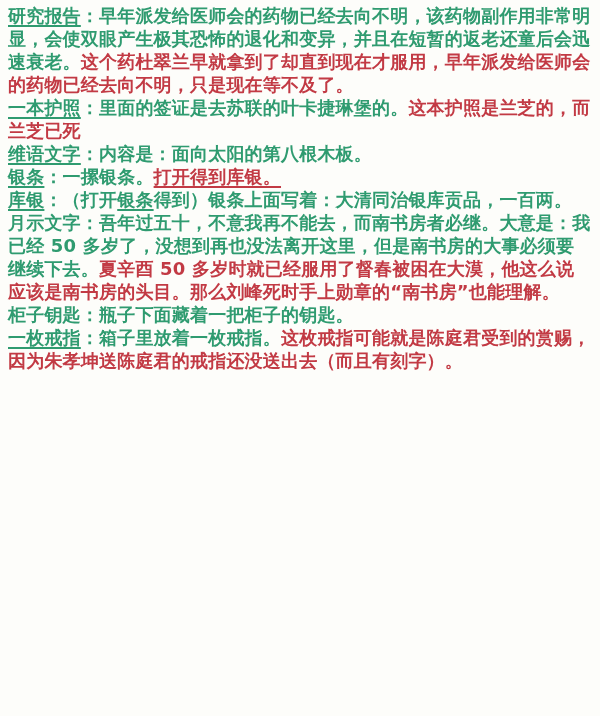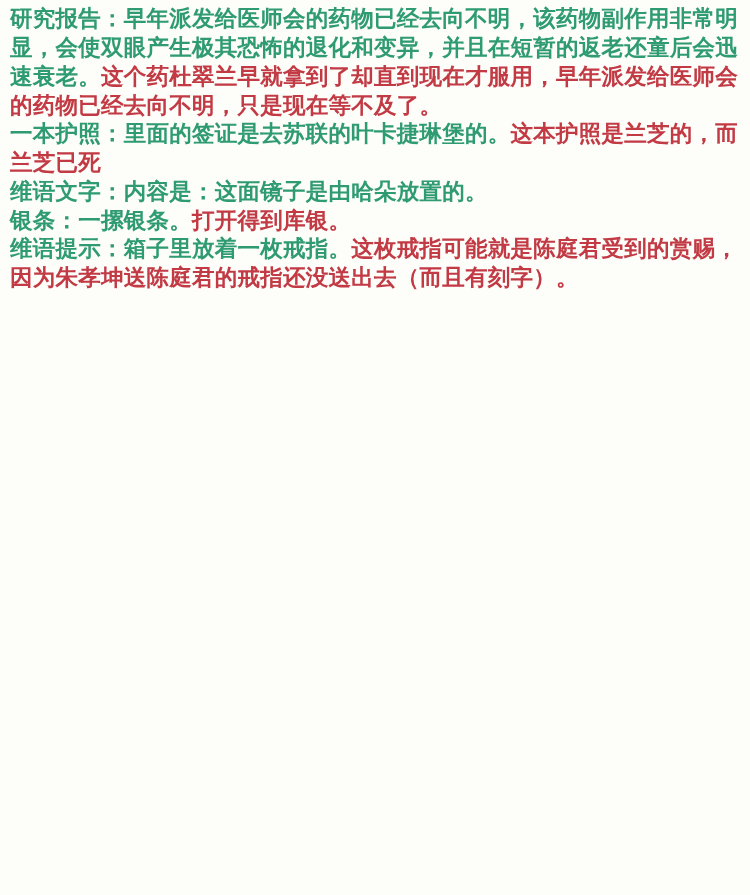--- a/index.html
+++ b/index.html
@@ -22,28 +22,32 @@
     overflow-wrap: anywhere;
   }
   .section {
     margin: 0;
     padding: 0;
   }
   .seg { white-space: pre-wrap; }
   .g { color: var(--green, #2f9b70); }
   .r { color: var(--red, #c23a44); }
   .u {
+    text-decoration: underline;
     text-decoration-thickness: 2px;
     text-underline-offset: 3px;
   }
 </style>
 </head>
 <body style="background: rgb(253, 253, 250);">
 
 <div class="page">
   <div id="sections">
       <p class="section"><span class="seg g u">研究报告</span><span class="seg g">：</span><span class="seg g">早年派发给医师会的药物已经去向不明，该药物副作用非常明显，会使双眼产生极其恐怖的退化和变异，并且在短暂的返老还童后会迅速衰老。</span><span class="seg r">这个药杜翠兰早就拿到了却直到现在才服用，早年派发给医师会的药物已经去向不明，只是现在等不及了。</span></p>
       <p class="section"><span class="seg g u">一本护照</span><span class="seg g">：</span><span class="seg g">里面的签证是去苏联的叶卡捷琳堡的。</span><span class="seg r">这本护照是兰芝的，而兰芝已死</span></p>
-      <p class="section"><span class="seg g u">维语文字</span><span class="seg g">：</span><span class="seg g">内容是：这面镜子是由哈朵放置的。</span></p>
+      <p class="section"><span class="seg g u">维语文字</span><span class="seg g">：</span><span class="seg g">内容是：面向太阳的第八根木板。</span></p>
       <p class="section"><span class="seg g u">银条</span><span class="seg g">：</span><span class="seg g">一摞银条。</span><span class="seg r u">打开得到库银。</span></p>
-      <p class="section"><span class="seg g u">维语提示</span><span class="seg g">：</span><span class="seg g">箱子里放着一枚戒指。</span><span class="seg r">这枚戒指可能就是陈庭君受到的赏赐，因为朱孝坤送陈庭君的戒指还没送出去（而且有刻字）。</span></p>
+      <p class="section"><span class="seg g u">库银</span><span class="seg g">：</span><span class="seg g">（打开</span><span class="seg g u">银条</span><span class="seg g">得到）银条上面写着：大清同治银库贡品，一百两。</span></p>
+      <p class="section"><span class="seg g">月示文字</span><span class="seg g">：</span><span class="seg g">吾年过五十，不意我再不能去，而南书房者必继。大意是：我已经 50 多岁了，没想到再也没法离开这里，但是南书房的大事必须要继续下去。</span><span class="seg r">夏辛酉 50 多岁时就已经服用了督春被困在大漠，他这么说应该是南书房的头目。那么刘峰死时手上勋章的“南书房”也能理解。</span></p>
+      <p class="section"><span class="seg g">柜子钥匙</span><span class="seg g">：</span><span class="seg g">瓶子下面藏着一把柜子的钥匙。</span></p>
+      <p class="section"><span class="seg g u">一枚戒指</span><span class="seg g">：</span><span class="seg g">箱子里放着一枚戒指。</span><span class="seg r">这枚戒指可能就是陈庭君受到的赏赐，因为朱孝坤送陈庭君的戒指还没送出去（而且有刻字）。</span></p>
     </div>
 </div>
 
 </body></html>

